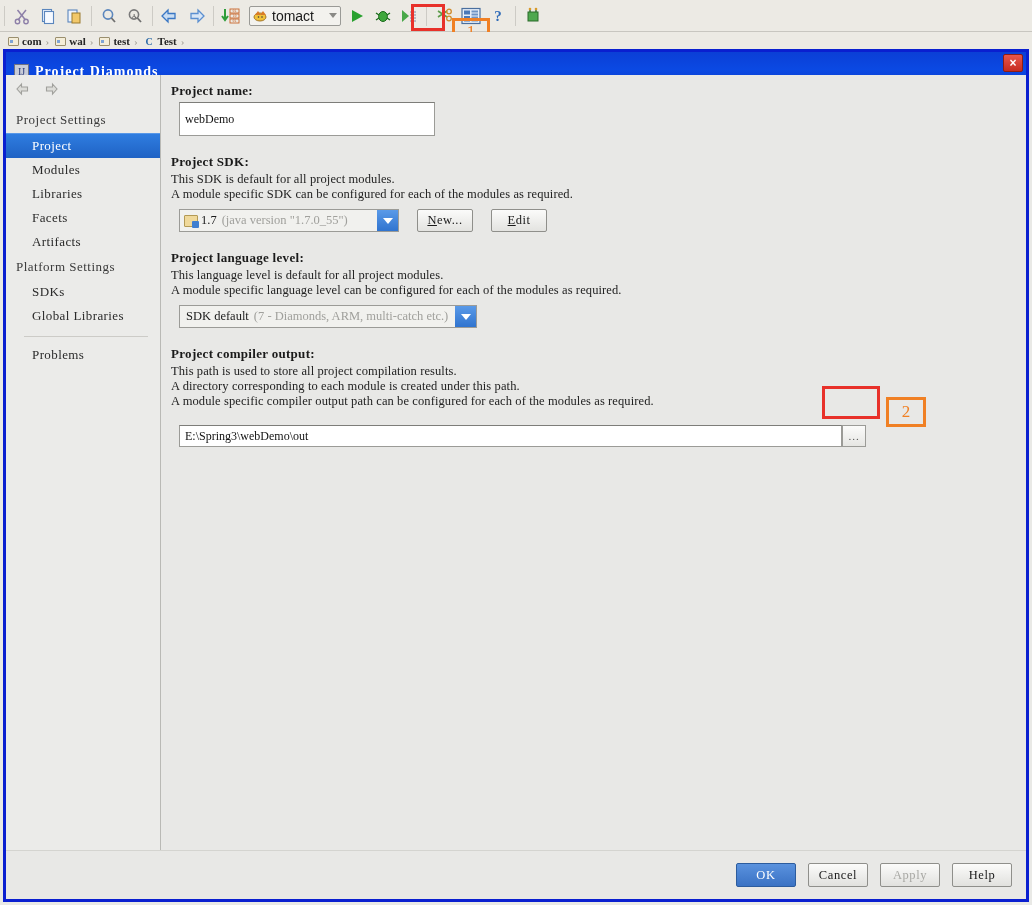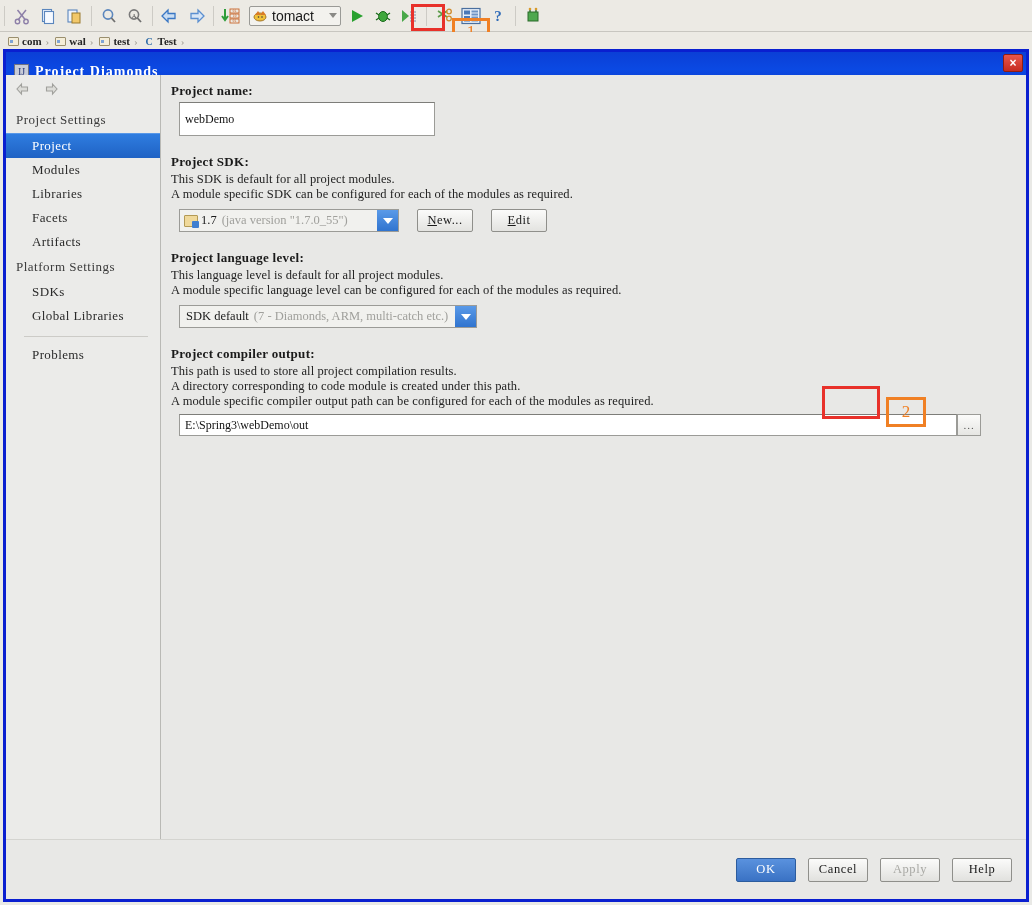--- a/index.html
+++ b/index.html
@@ -279,21 +279,21 @@
     border: 1px solid #9b9b97;
     display: flex; align-items: center; justify-content: center;
     font-family: "Liberation Serif", serif;
     font-size: 11px; color: #555;
     letter-spacing: 1px;
   }
 
   
   #dialog-footer {
     position: absolute; left: 0; bottom: 0;
-    width: 1020px; height: 60px;
+    width: 1020px; height: 49px;
     background: #e8e8e6;
     border-top: 1px solid #d4d4d0;
     display: flex; align-items: center; justify-content: flex-end;
     padding-right: 14px; gap: 12px;
   }
   .fbtn {
     width: 60px; height: 24px;
     background: linear-gradient(to bottom,#fbfbfa,#e1e1de);
     border: 1px solid #8f8f8b;
     border-radius: 2px;
@@ -564,24 +564,24 @@
       <div class="sec-desc">A module specific language level can be configured for each of the modules as required.</div>
 
       <div class="combo" style="width:298px; margin:7px 0 0 8px;">
         <span style="margin-left:2px;">SDK default</span>
         <span class="grey">(7 - Diamonds, ARM, multi-catch etc.)</span>
         <span class="combo-arrow"></span>
       </div>
 
       <div class="sec-title" style="margin-top:18px;">Project compiler output:</div>
       <div class="sec-desc">This path is used to store all project compilation results.</div>
-      <div class="sec-desc">A directory corresponding to code module is created under this path.</div>
+      <div class="sec-desc">A directory corresponding to each module is created under this path.</div>
       <div class="sec-desc">A module specific compiler output path can be configured for each of the modules as required.</div>
 
-      <div style="display:flex; margin:5px 0 0 8px; width:802px;">
+      <div style="display:flex; margin:16px 0 0 8px; width:687px;">
         <div class="path-input" style="flex:1;">
           <span>E:\Spring3\webDemo\out</span>
         </div>
         <div class="browse-btn">...</div>
       </div>
 
     </div>
   </div>
 
   <div id="dialog-footer">

